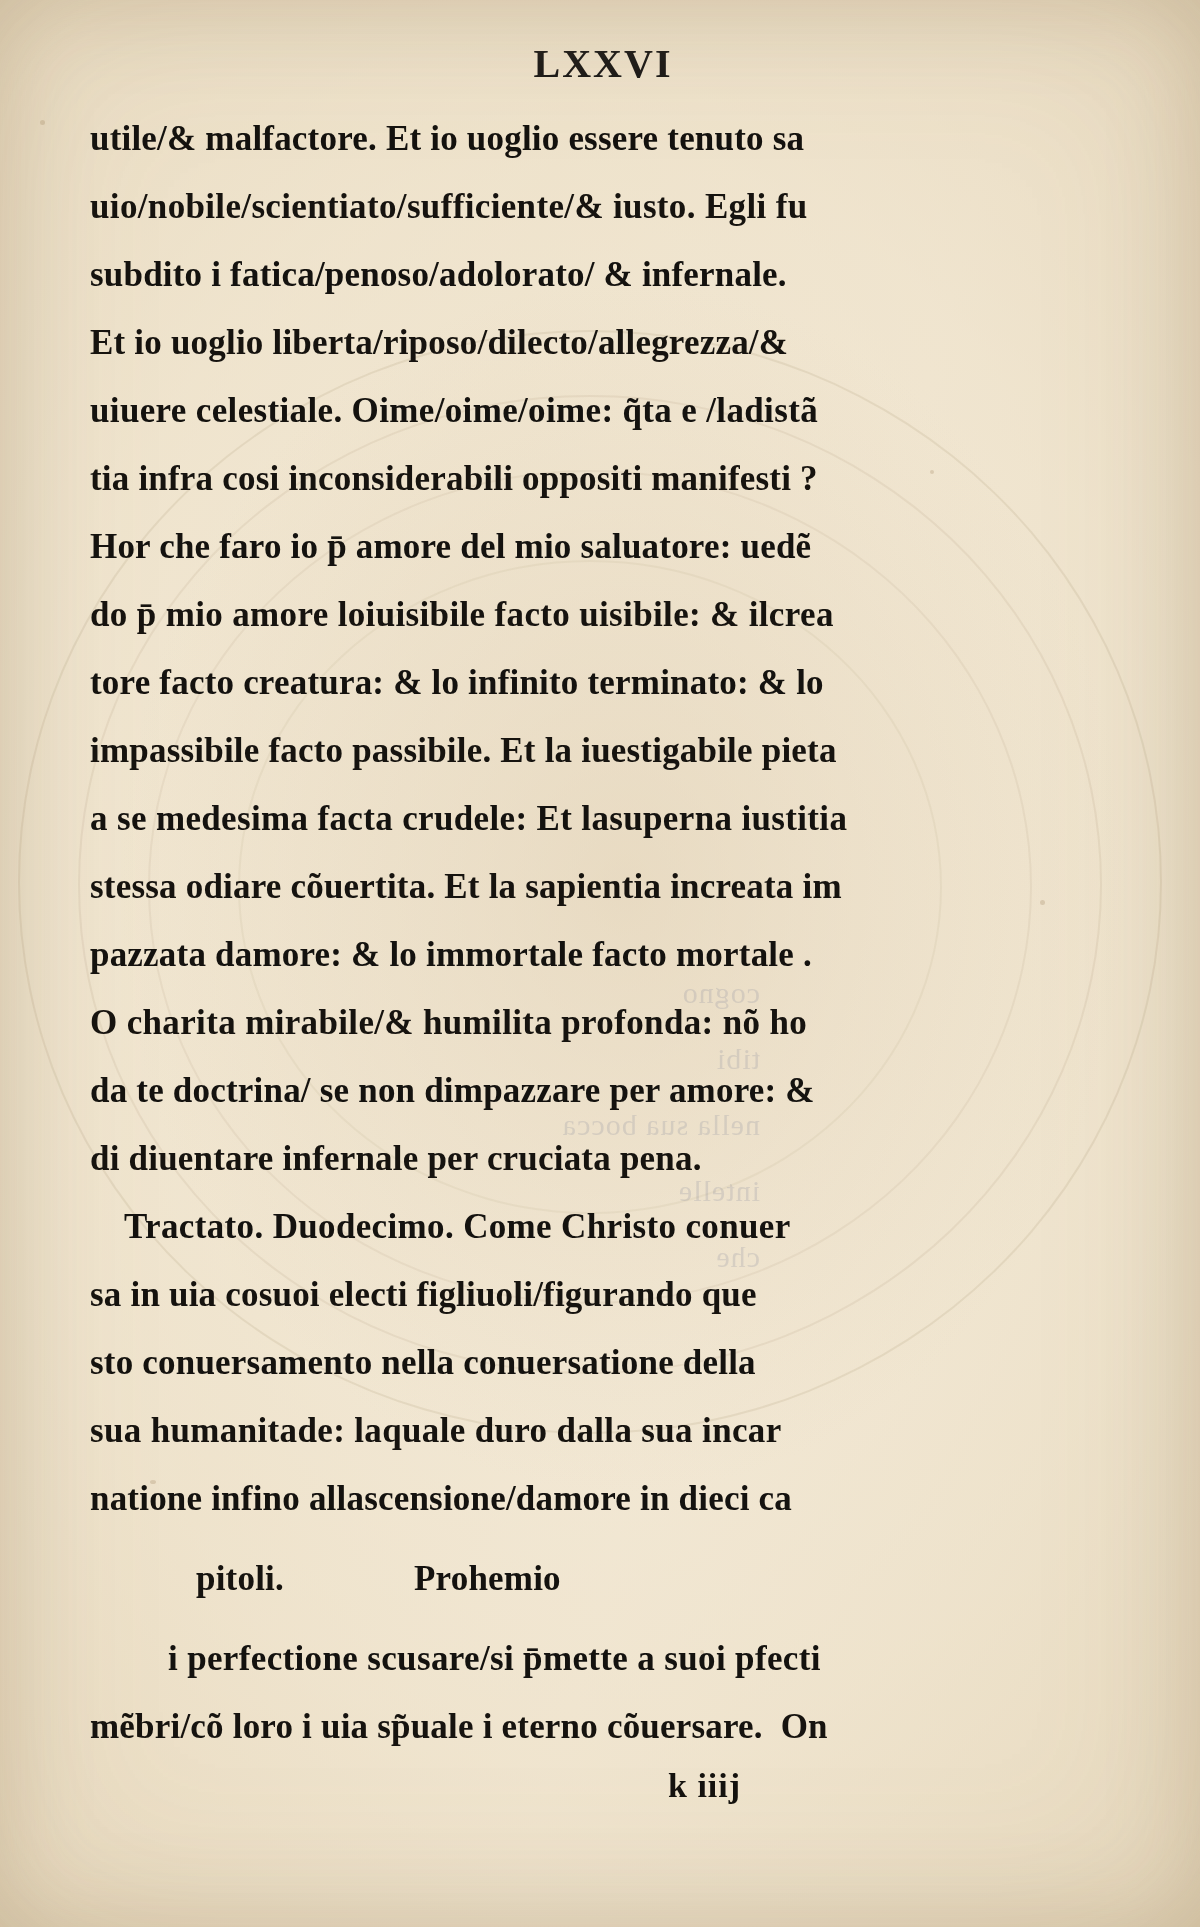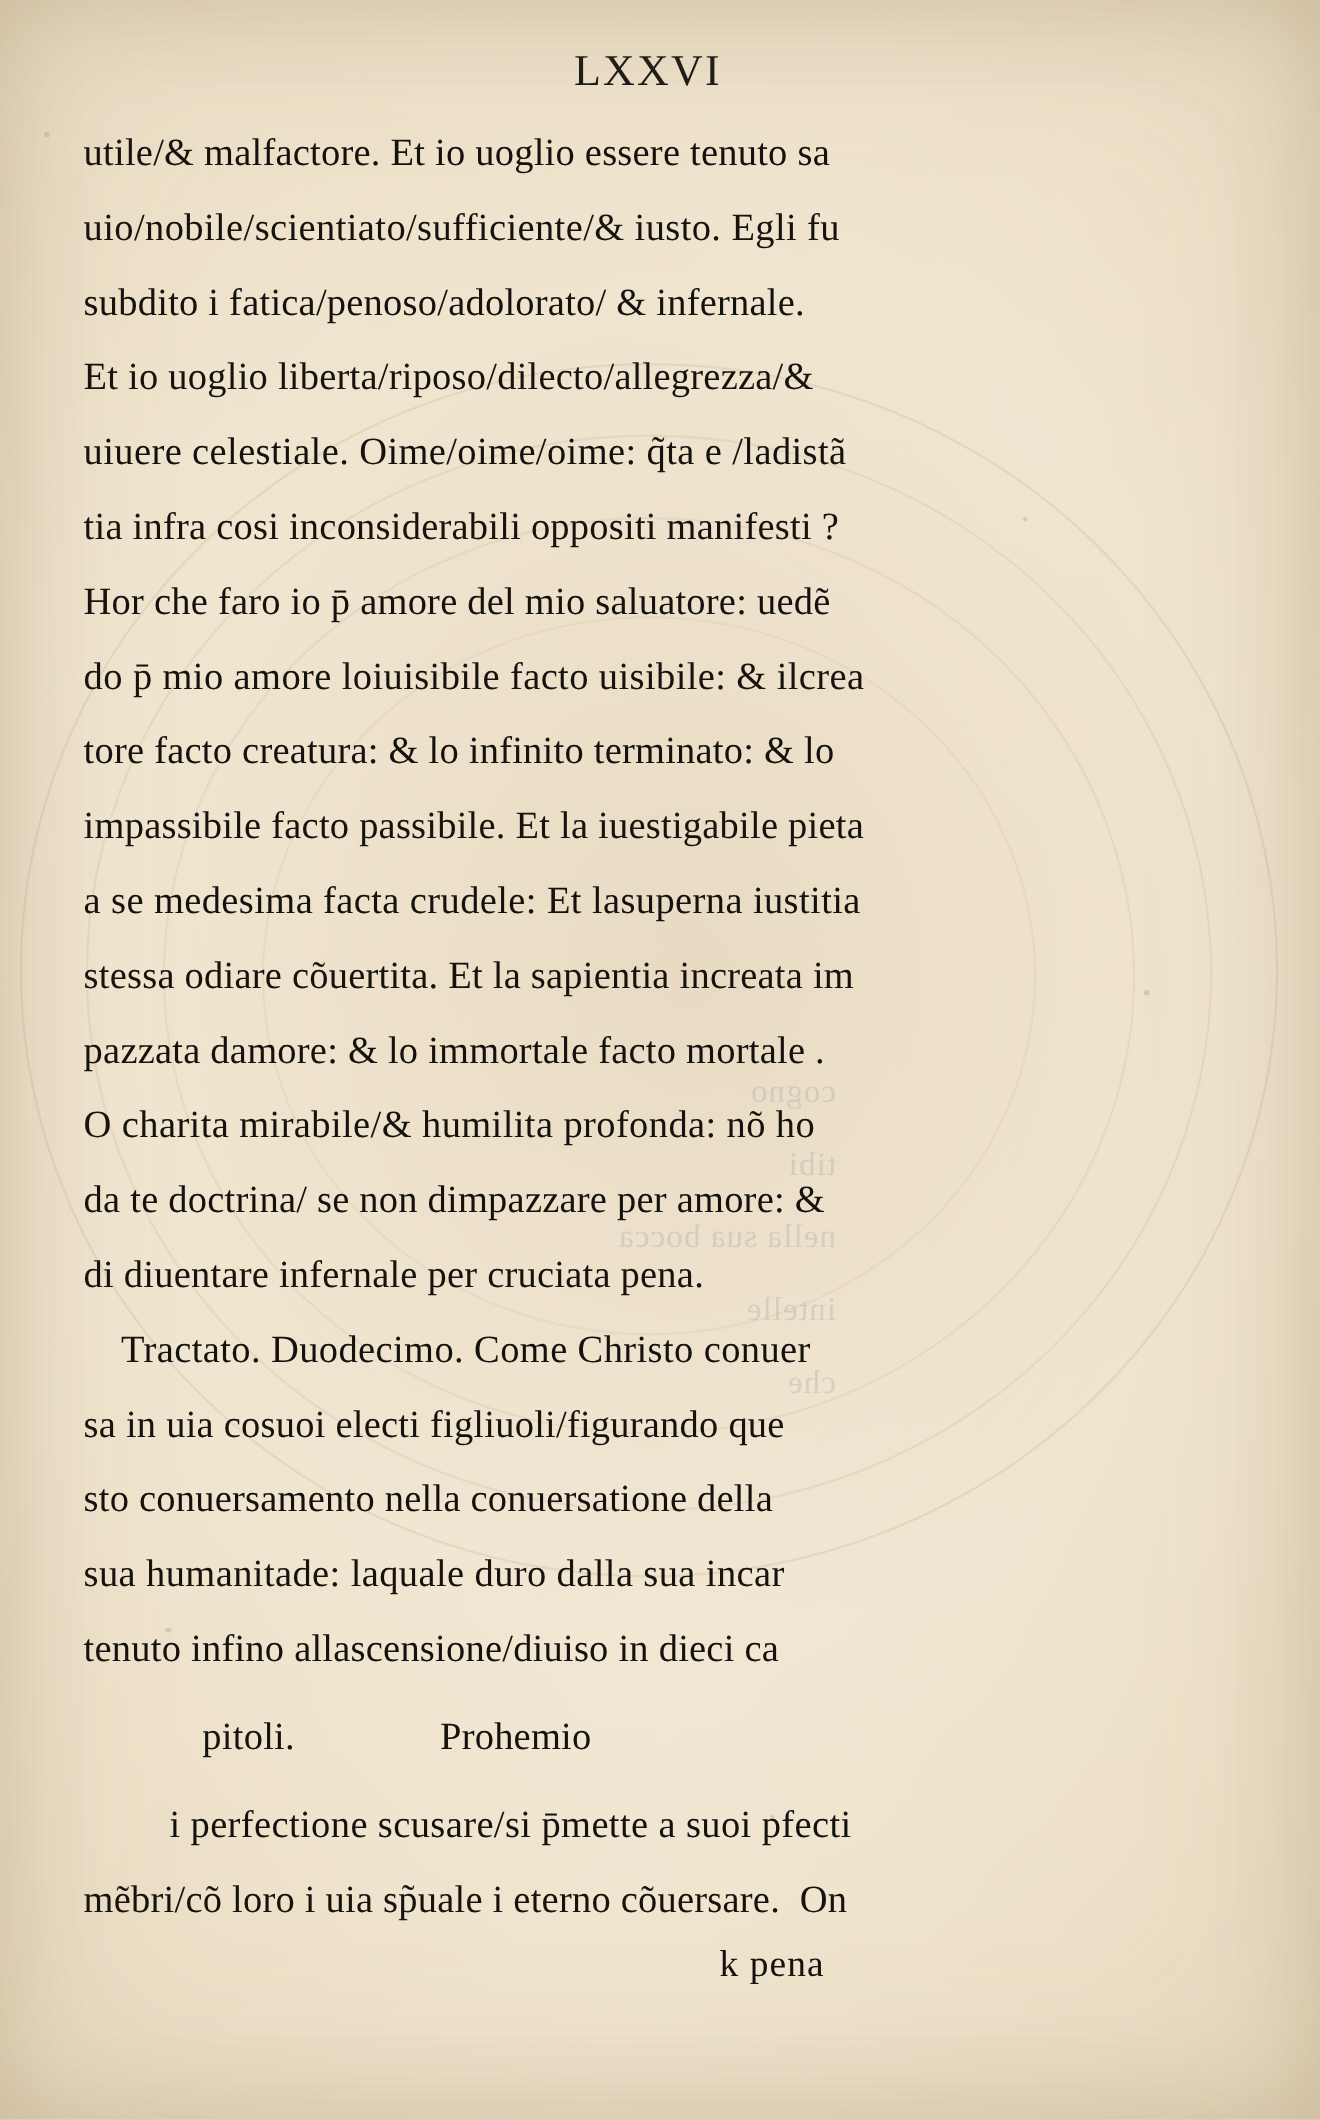--- a/index.html
+++ b/index.html
@@ -57,23 +57,24 @@
   
   .speck {
     position: absolute;
     border-radius: 50%;
     background: rgba(140,110,70,0.22);
     pointer-events: none;
   }
 
   #text-block {
     position: absolute;
-    left: 64px;
+    left: 78px;
     top: 40px;
     width: 840px;
+    font-weight: bold;
   }
 
   #folio {
     text-align: center;
     font-family: "Liberation Serif", serif;
     font-size: 40px;
     letter-spacing: 2px;
     color: #1c1a18;
     margin: 0 0 24px 0;
     padding-left: 210px;
@@ -153,27 +154,27 @@
     <div class="line">stessa odiare cõuertita. Et la sapientia increata im</div>
     <div class="line">pazzata damore: &amp; lo immortale facto mortale .</div>
     <div class="line">O charita mirabile/&amp; humilita profonda: nõ ho</div>
     <div class="line">da te doctrina/ se non dimpazzare per amore: &amp;</div>
     <div class="line">di diuentare infernale per cruciata pena.</div>
 
     <div class="line indent">Tractato. Duodecimo. Come Christo conuer</div>
     <div class="line">sa in uia cosuoi electi figliuoli/figurando que</div>
     <div class="line">sto conuersamento nella conuersatione della</div>
     <div class="line">sua humanitade: laquale duro dalla sua incar</div>
-    <div class="line">tenuto infino allascensione/diuiso in dieci ca</div>
+    <div class="line">natione infino allascensione/damore in dieci ca</div>
 
     <div style="display:flex; align-items:baseline;">
       <div class="line" style="width:300px;text-align:center;">pitoli.</div>
       <div class="line">Prohemio</div>
     </div>
 
     <div class="line indent2">i perfectione scusare/si p̄mette a suoi pfecti</div>
     <div class="line">mẽbri/cõ loro i uia sp̃uale i eterno cõuersare.  On</div>
 
-    <div id="signature">k pena</div>
+    <div id="signature">k iiij</div>
   </div>
 
   <div class="edge-shade"></div>
 </div>
 
 </body></html>

